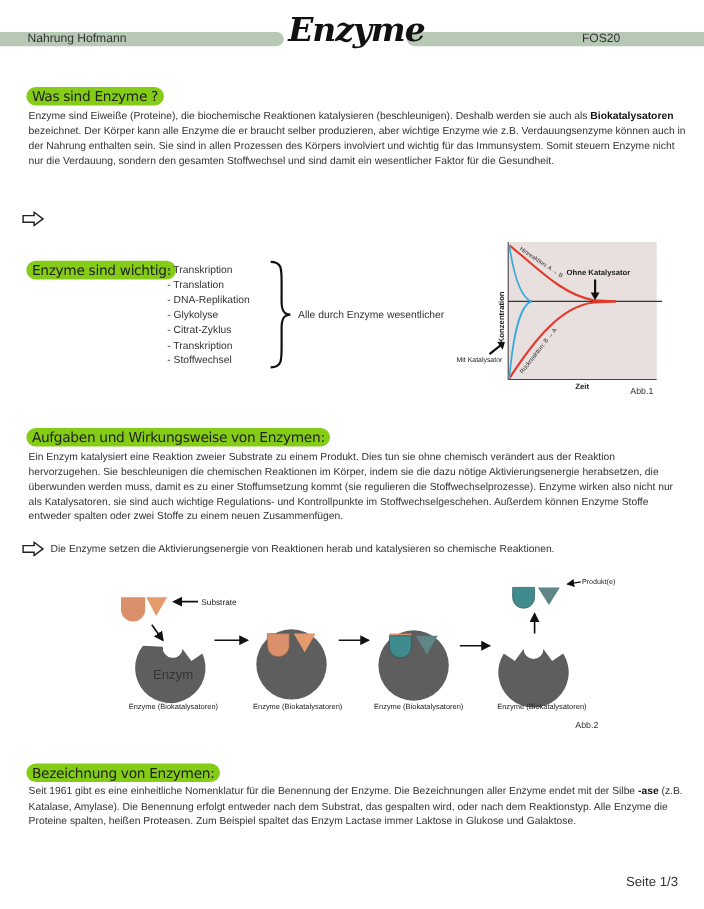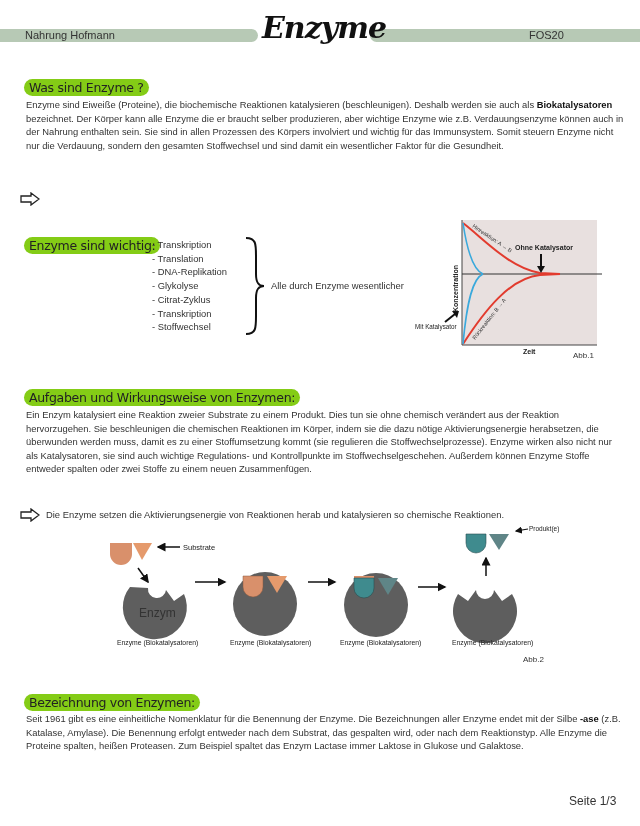--- a/index.html
+++ b/index.html
@@ -83,21 +83,21 @@
   <path d="M37 91 L44 91 L42 98 Z" fill="#111"></path>
 
   <text x="0" y="0" font-size="7" font-weight="bold" fill="#222" transform="translate(43 92) rotate(-90)" class="lbl">Konzentration</text>
   <text x="108" y="134" font-size="7" font-weight="bold" fill="#222" class="lbl">Zeit</text>
   <text x="158" y="138" font-size="8" fill="#333" class="lbl">Abb.1</text>
 </svg>
 
 <div class="sec-head" style="left:24px;top:389px;">Aufgaben und Wirkungsweise von Enzymen:</div>
 <div class="para" style="top:408px;">Ein Enzym katalysiert eine Reaktion zweier Substrate zu einem Produkt. Dies tun sie ohne chemisch verändert aus der Reaktion hervorzugehen. Sie beschleunigen die chemischen Reaktionen im Körper, indem sie die dazu nötige Aktivierungsenergie herabsetzen, die überwunden werden muss, damit es zu einer Stoffumsetzung kommt (sie regulieren die Stoffwechselprozesse). Enzyme wirken also nicht nur als Katalysatoren, sie sind auch wichtige Regulations- und Kontrollpunkte im Stoffwechselgeschehen. Außerdem können Enzyme Stoffe entweder spalten oder zwei Stoffe zu einem neuen Zusammenfügen.</div>
 
-<div class="arrow-row" style="top:492px;margin-top:16px;">
+<div class="arrow-row" style="top:492px;">
   <svg width="20" height="14" viewBox="0 0 20 14">
     <path d="M1 4 H11 V1 L19 7 L11 13 V10 H1 Z" fill="#fff" stroke="#222" stroke-width="1.3"></path>
   </svg>
   <div class="arrow-text">Die Enzyme setzen die Aktivierungsenergie von Reaktionen herab und katalysieren so chemische Reaktionen.</div>
 </div>
 
 <svg class="fig2" width="470" height="150" viewBox="0 0 470 150">
   <defs>
     <marker id="ah" markerWidth="6" markerHeight="6" refX="5" refY="3" orient="auto">
       <path d="M0 0 L6 3 L0 6 Z" fill="#111"></path>

